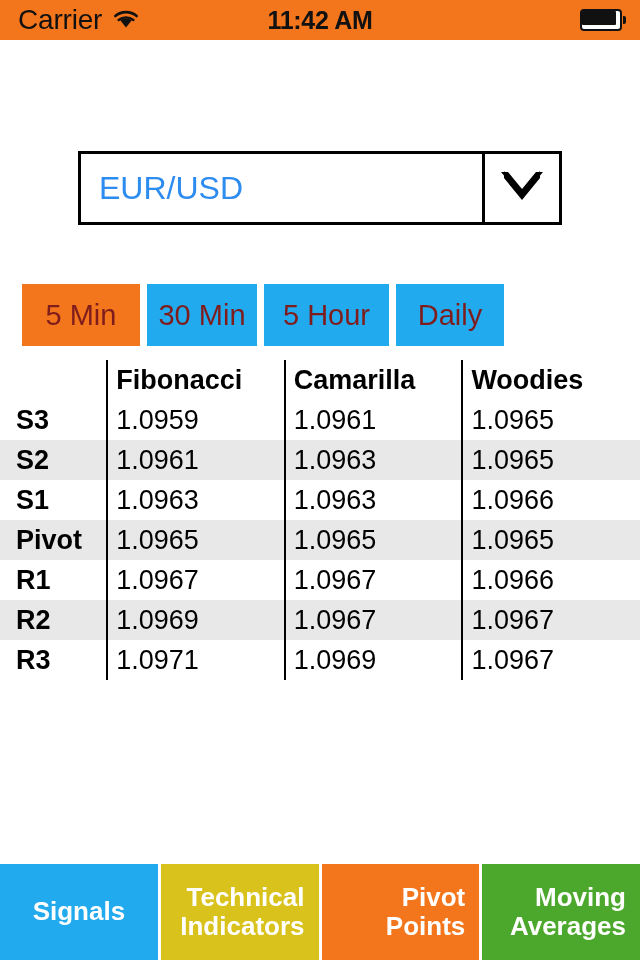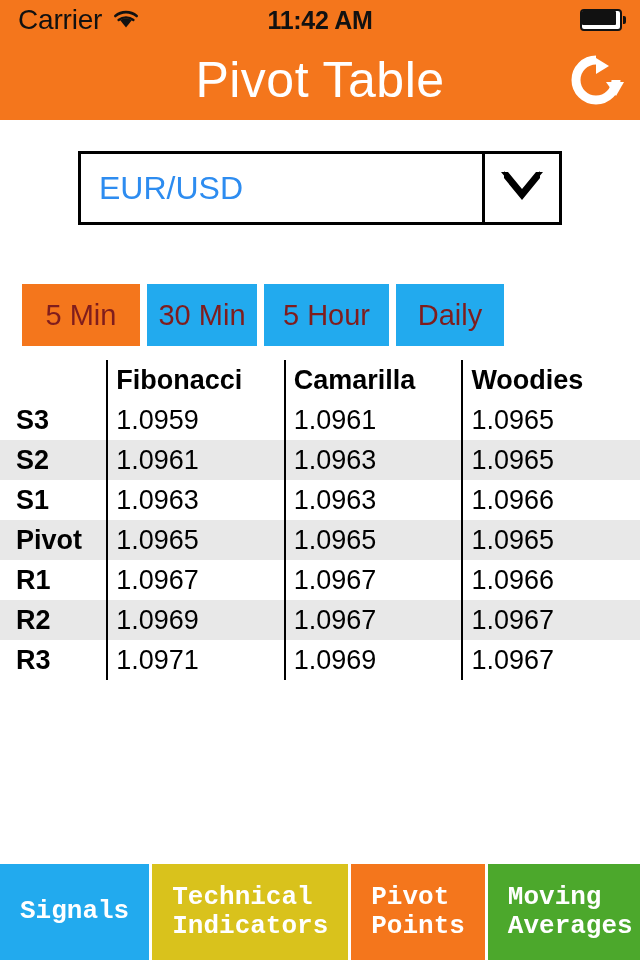--- a/index.html
+++ b/index.html
@@ -144,26 +144,25 @@
   .pivot-table thead th.corner { border-right:2px solid #000; }
 
   
   .bottombar {
     position:absolute; left:0; bottom:0; width:640px; height:96px;
     display:flex; gap:3px;
   }
   .bb-btn {
     flex:1; height:96px;
     display:flex; align-items:center; justify-content:center;
-    text-align:left;
+    text-align:right;
     color:#ffffff; font-size:26px; font-weight:bold;
     line-height:1.12;
     cursor:pointer; user-select:none;
-    padding:0 20px;
-    font-family:Liberation Mono, monospace;
+    padding:0 14px;
   }
 </style>
 </head>
 <body>
 
 <div id="app">
 
   <div class="statusbar">
     <div class="sb-left">
       <span class="sb-carrier">Carrier</span>
@@ -180,32 +179,20 @@
     </div>
     <div class="sb-right">
       <span class="battery">
         <span class="battery-body"></span>
         <span class="battery-fill"></span>
         <span class="battery-cap"></span>
       </span>
     </div>
   </div>
 
-  <div class="navbar">
-    <div class="nav-title">Pivot Table</div>
-    <div class="refresh-btn">
-      <span>
-        <svg width="56" height="56" viewBox="0 0 56 56">
-          <path d="M28 8 A20 20 0 1 0 48 28" stroke="#ffffff" stroke-width="9" fill="none" stroke-linecap="butt"></path>
-          <path d="M28 6 L28 22 L41 14 Z" fill="#ffffff"></path>
-          <path d="M48 44 L38 30 L56 30 Z" fill="#ffffff"></path>
-        </svg>
-      </span>
-    </div>
-  </div>
 
   <div class="dropdown-wrap">
     <div class="dropdown-field">
       <span class="dropdown-value">EUR/USD</span>
     </div>
     <div class="dropdown-arrow-box">
       <span>
         <svg width="48" height="34" viewBox="0 0 48 34">
           <path d="M3 3 L24 28 L45 3 L38 3 L24 20 L10 3 Z" fill="#000"></path>
           <path d="M6 2 L24 25 L42 2 L42 9 L24 31 L6 9 Z" fill="#000"></path>

